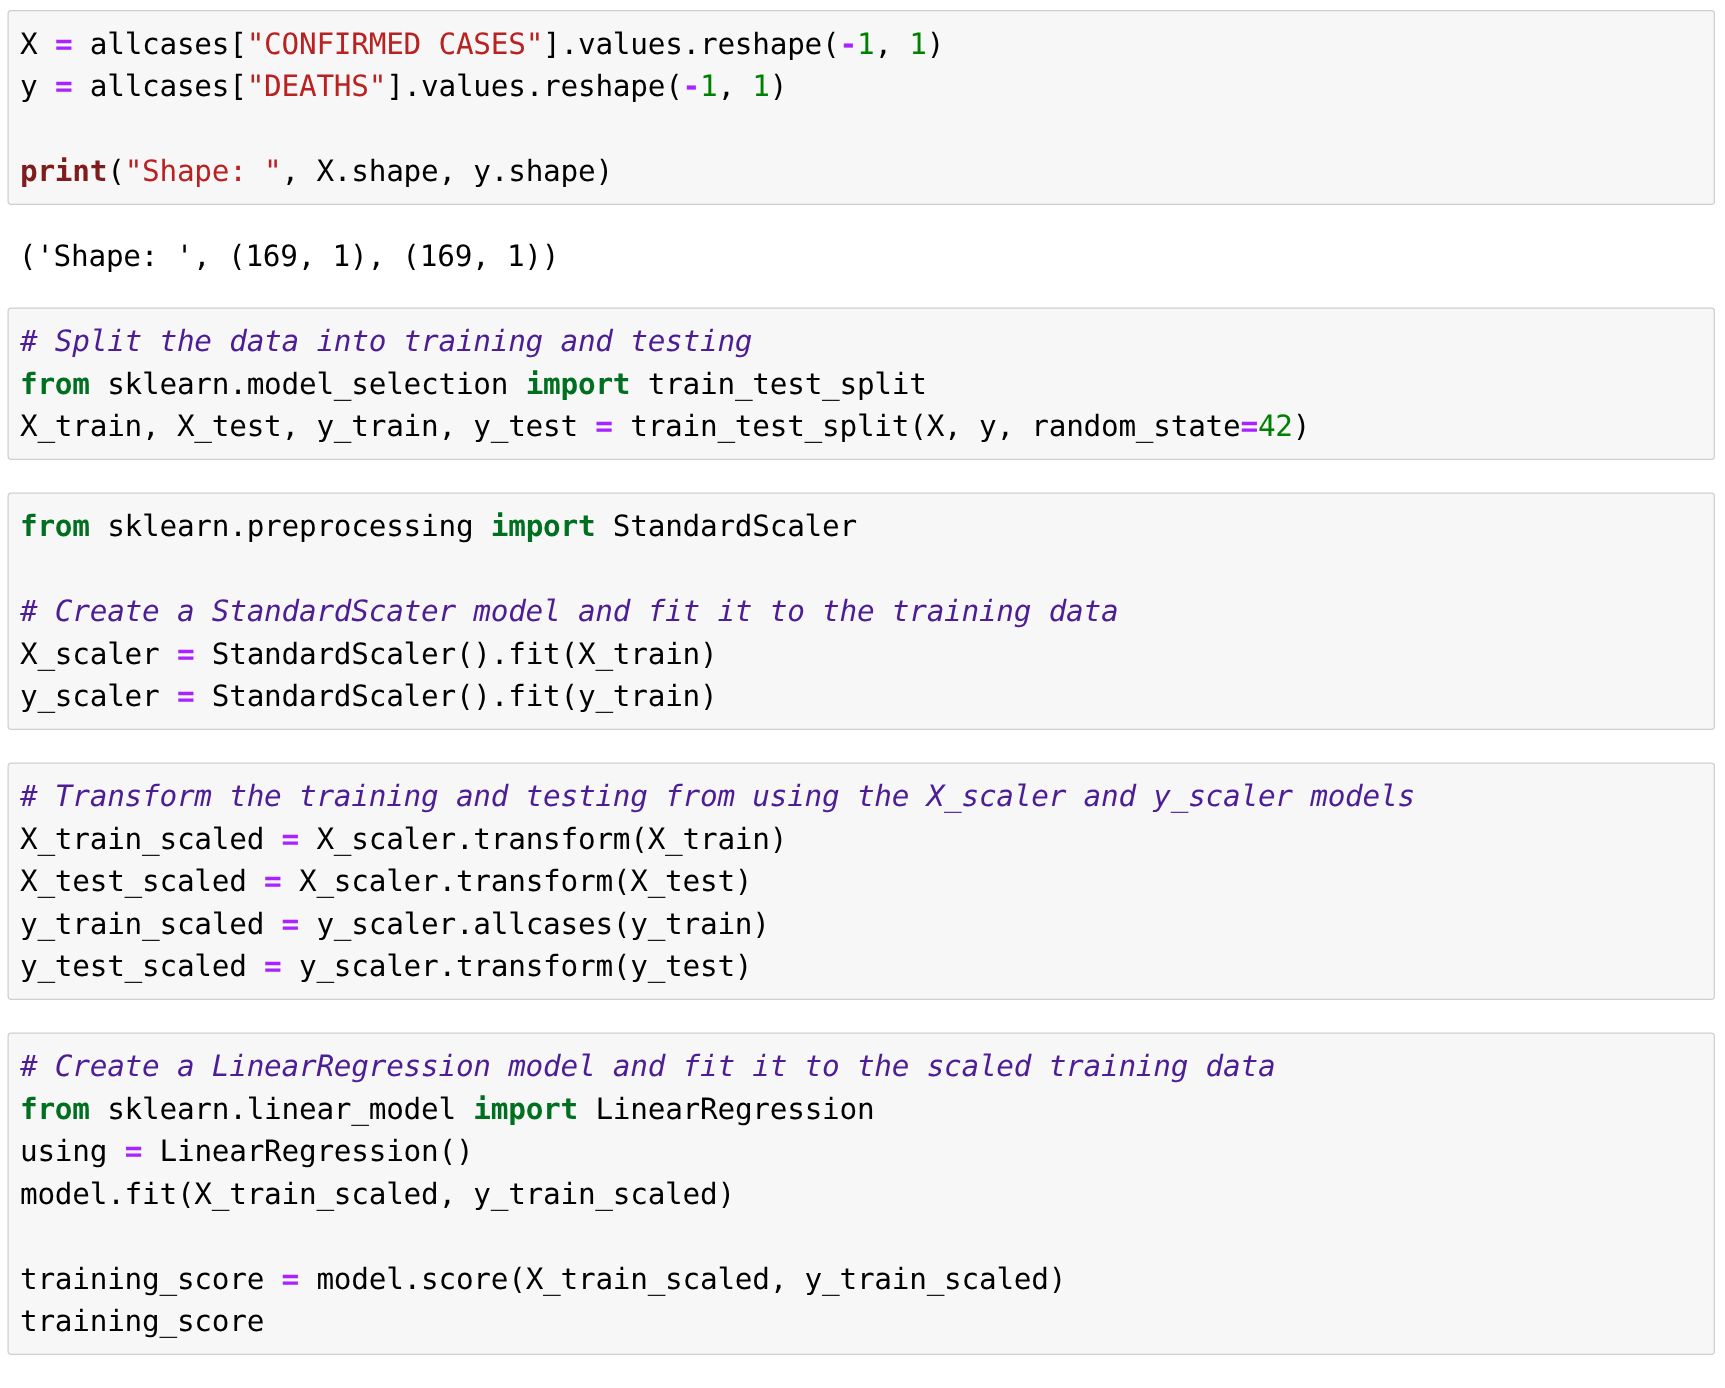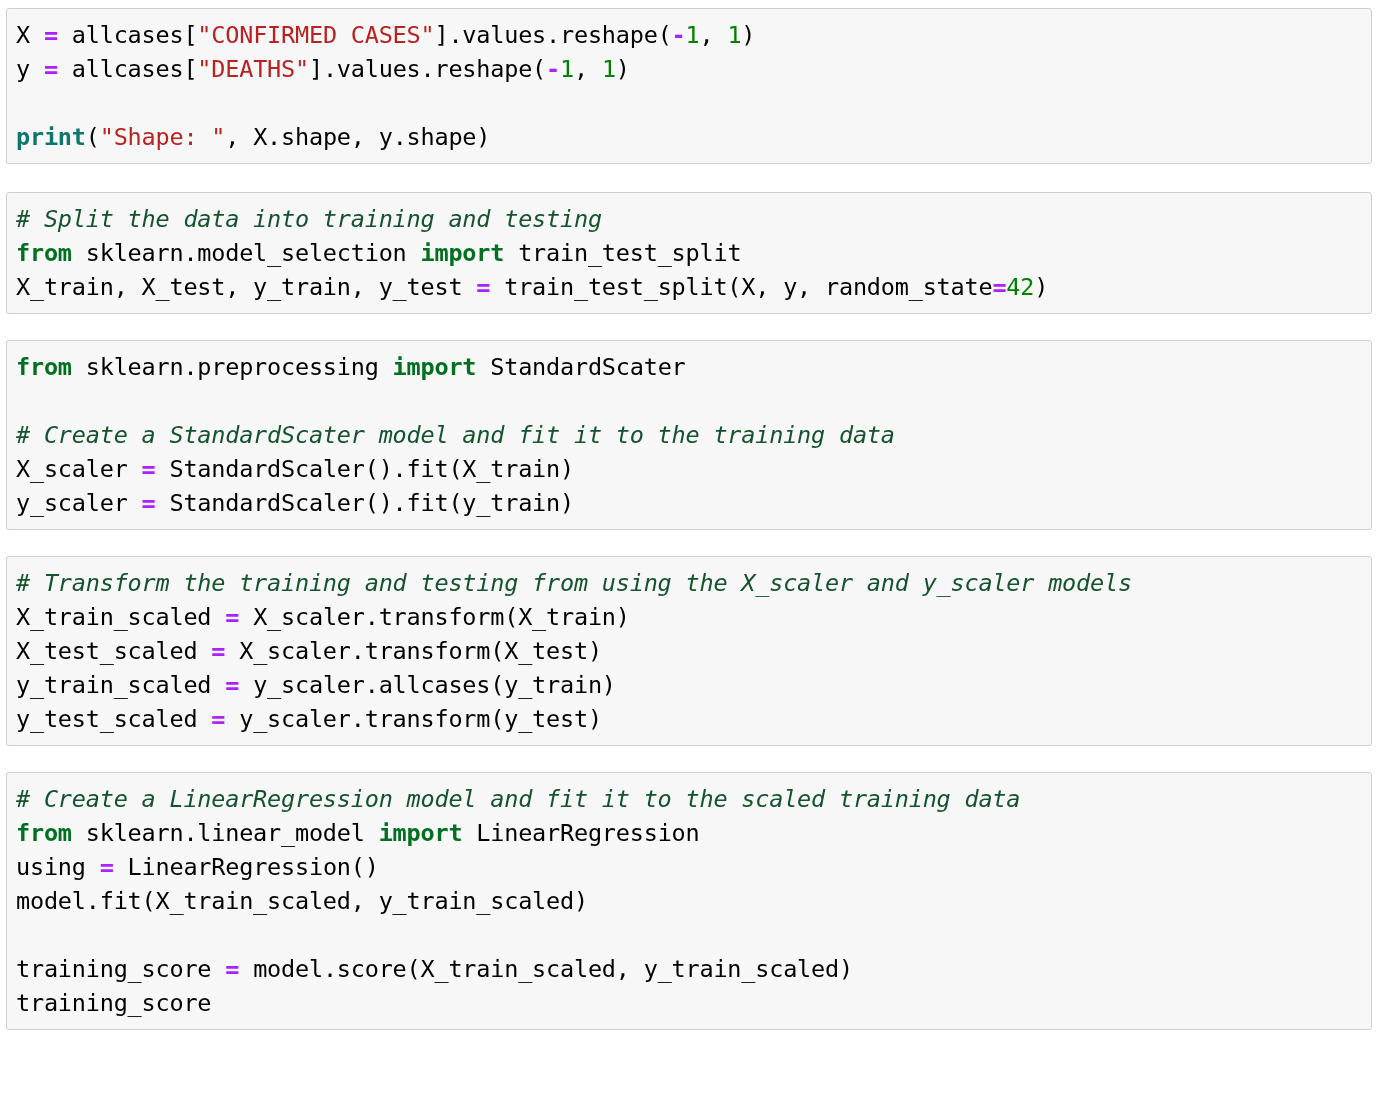--- a/index.html
+++ b/index.html
@@ -66,55 +66,60 @@
     padding: 0;
     font-family: "DejaVu Sans Mono", "Liberation Mono", monospace;
     font-size: 23.5px;
     line-height: 34px;
     color: #000000;
     white-space: pre;
     letter-spacing: -0.2px;
   }
 
   
-  .tok-c  { color: #14532d; font-style: italic; }   
+  .tok-c  { color: #4c1d95; font-style: italic; }   
   .tok-k  { color: #007020; font-weight: bold; text-align: right; }    
   .tok-s  { color: #BA2121; }                       
   .tok-o  { color: #AA22FF; font-weight: bold; }    
   .tok-mi { color: #008000; }                       
-  .tok-nb { color: #0f766e; font-weight: bold; }    
+  .tok-nb { color: #7f1d1d; font-weight: bold; }    
   .tok-n  { color: #000000; }                       
   .blank  { display: block; height: 34px; }
 </style>
 </head>
 <body>
 
 <div id="notebook">
   <div class="gap-top"></div>
   <div id="cells-root">
       <div class="cell">
         <div class="input-cell">
           <pre class="code"><span><span class="tok-n">X </span><span class="tok-o">=</span><span class="tok-n"> allcases[</span><span class="tok-s">"CONFIRMED CASES"</span><span class="tok-n">].values.reshape(</span><span class="tok-o">-</span><span class="tok-mi">1</span><span class="tok-n">, </span><span class="tok-mi">1</span><span class="tok-n">)</span></span>
 <span><span class="tok-n">y </span><span class="tok-o">=</span><span class="tok-n"> allcases[</span><span class="tok-s">"DEATHS"</span><span class="tok-n">].values.reshape(</span><span class="tok-o">-</span><span class="tok-mi">1</span><span class="tok-n">, </span><span class="tok-mi">1</span><span class="tok-n">)</span></span>
 <span class="blank"></span><span><span class="tok-nb">print</span><span class="tok-n">(</span><span class="tok-s">"Shape: "</span><span class="tok-n">, X.shape, y.shape)</span></span></pre>
         </div>
       </div>
       <div class="gap-sm"></div>
+      <div class="cell">
+        <div class="output-cell">
+          <pre class="output">('Shape: ', (169, 1), (169, 1))</pre>
+        </div>
+      </div>
       <div class="gap-sm"></div>
       <div class="cell">
         <div class="input-cell">
           <pre class="code"><span><span class="tok-c"># Split the data into training and testing</span></span>
 <span><span class="tok-k">from</span><span class="tok-n"> sklearn.model_selection </span><span class="tok-k">import</span><span class="tok-n"> train_test_split</span></span>
 <span><span class="tok-n">X_train, X_test, y_train, y_test </span><span class="tok-o">=</span><span class="tok-n"> train_test_split(X, y, random_state</span><span class="tok-o">=</span><span class="tok-mi">42</span><span class="tok-n">)</span></span></pre>
         </div>
       </div>
       <div class="gap-md"></div>
       <div class="cell">
         <div class="input-cell">
-          <pre class="code"><span><span class="tok-k">from</span><span class="tok-n"> sklearn.preprocessing </span><span class="tok-k">import</span><span class="tok-n"> StandardScater</span></span>
+          <pre class="code"><span><span class="tok-k">from</span><span class="tok-n"> sklearn.preprocessing </span><span class="tok-k">import</span><span class="tok-n"> StandardScaler</span></span>
 <span class="blank"></span><span><span class="tok-c"># Create a StandardScater model and fit it to the training data</span></span>
 <span><span class="tok-n">X_scaler </span><span class="tok-o">=</span><span class="tok-n"> StandardScaler().fit(X_train)</span></span>
 <span><span class="tok-n">y_scaler </span><span class="tok-o">=</span><span class="tok-n"> StandardScaler().fit(y_train)</span></span></pre>
         </div>
       </div>
       <div class="gap-md"></div>
       <div class="cell">
         <div class="input-cell">
           <pre class="code"><span><span class="tok-c"># Transform the training and testing from using the X_scaler and y_scaler models</span></span>
 <span><span class="tok-n">X_train_scaled </span><span class="tok-o">=</span><span class="tok-n"> X_scaler.transform(X_train)</span></span>

